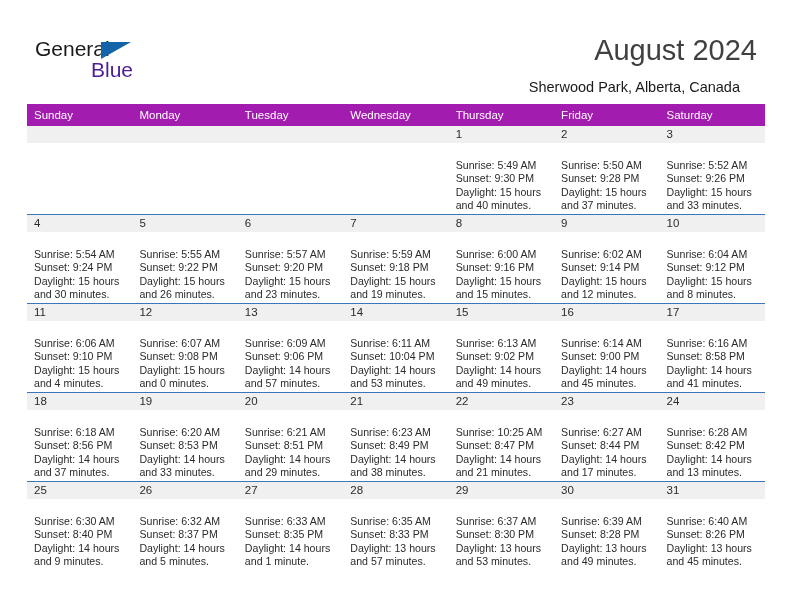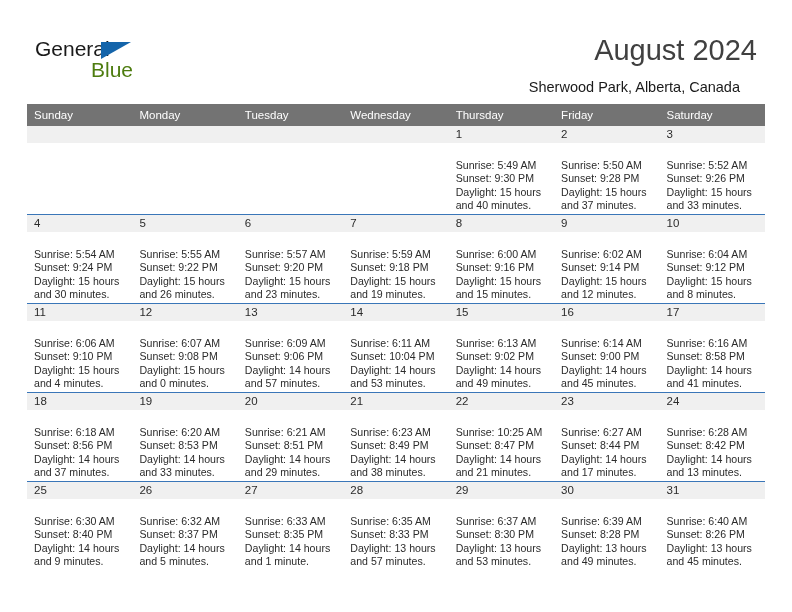--- a/index.html
+++ b/index.html
@@ -53,21 +53,21 @@
     width: 0;
     height: 0;
     border-left: 30px solid #1464aa;
     border-bottom: 17px solid transparent;
   }
   .logo-blue {
     position: absolute;
     left: 56px;
     top: 21px;
     font-size: 21px;
-    color: #4d7c0f;
+    color: #4c1d95;
     line-height: 22px;
     white-space: nowrap;
   }
   .title {
     position: absolute;
     right: 35px;
     top: 34px;
     font-size: 29px;
     color: #404040;
     text-align: right;
@@ -88,21 +88,21 @@
   
   .calendar {
     position: absolute;
     left: 27px;
     top: 104px;
     width: 738px;
     border-collapse: collapse;
     table-layout: fixed;
   }
   .calendar th {
-    background: #737373;
+    background: #a21caf;
     color: #ffffff;
     font-size: 11.5px;
     font-weight: normal;
     text-align: left;
     padding: 5px 0 5px 7px;
     height: 12px;
     border: none;
   }
   .calendar col { width: 105.43px; }
 

